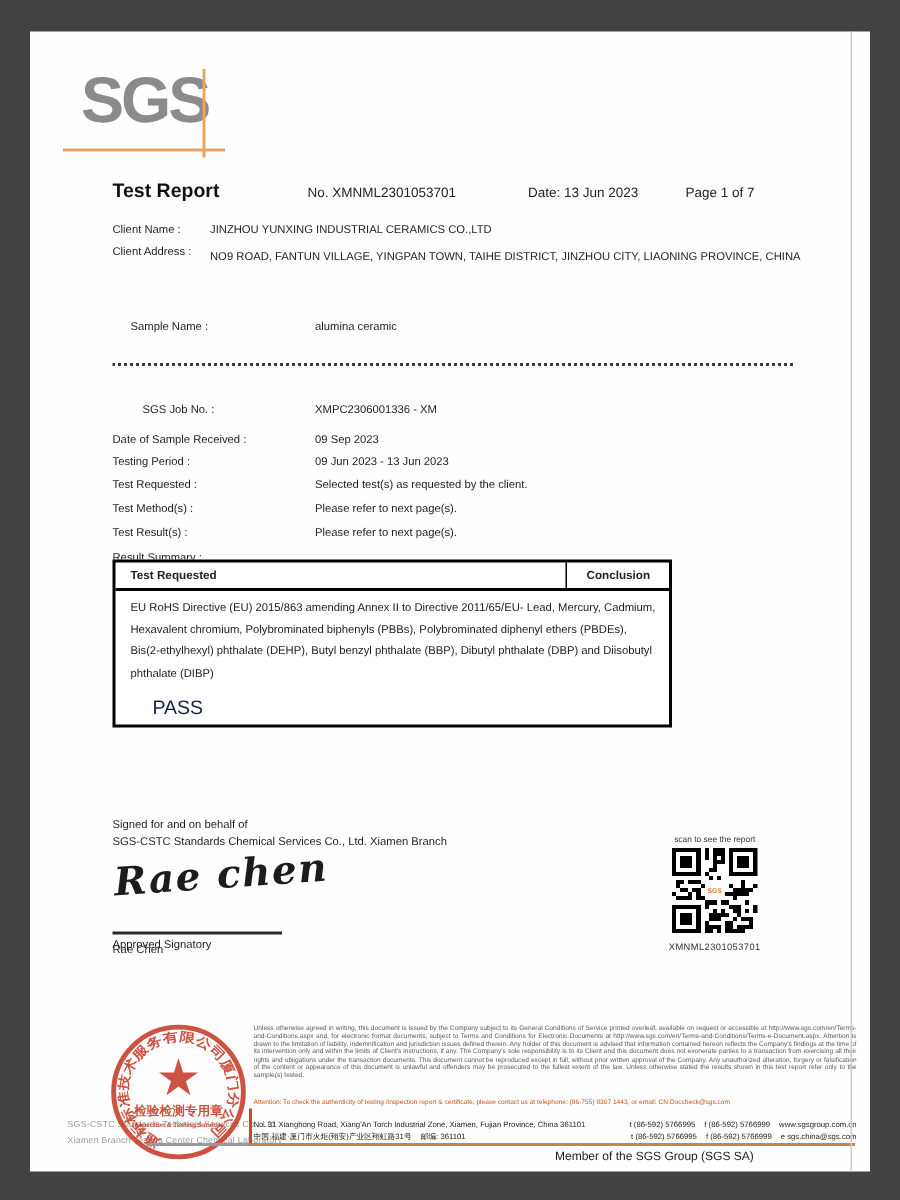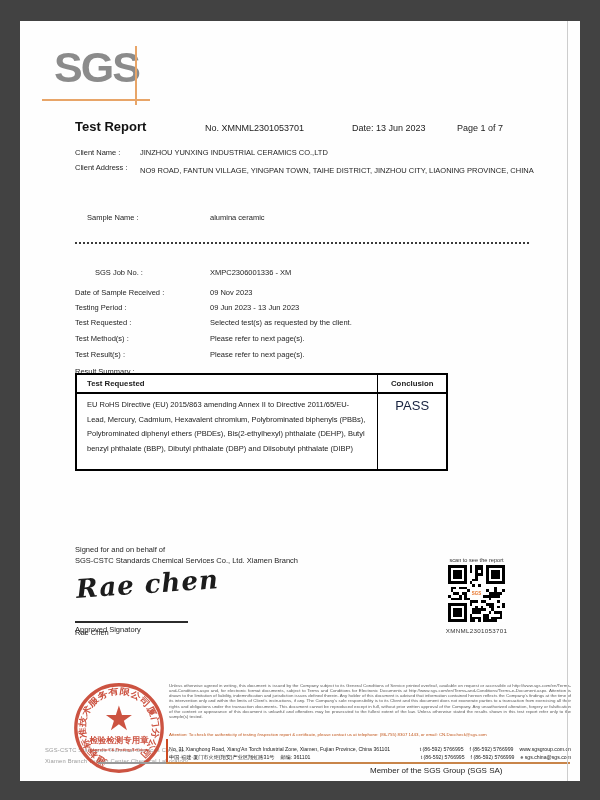--- a/index.html
+++ b/index.html
@@ -20,21 +20,21 @@
   .hdr-page  { left:437px; top:102px; font-size:9px; }
 
   .t { font-size:7.5px; color:#1e1e1e; line-height:1.25; }
   .lbl { font-size:7.5px; color:#1e1e1e; }
 
   .dashline { height:2px; background:repeating-linear-gradient(90deg,#3a3a3a 0 2px, transparent 2px 4px); }
 
   
   .rtable { left:55px; top:352px; width:373px; border:2px solid #000; background:#fff; }
   .rtable .hrow { display:flex; border-bottom:2px solid #000; }
-  .rtable .brow { display:flex; min-height:75px; }
+  .rtable .brow { display:flex; min-height:75px;flex-direction:column; }
   .rtable .c1 { width:370px; border-right:1.5px solid #000; padding:4px 8px 4px 10px; }
   .rtable .c2 { width:83px; text-align:center; padding:4px 2px; }
   .rtable .hrow .c1, .rtable .hrow .c2 { font-weight:bold; font-size:7.8px; }
   .rtable .brow .c1 { font-size:7.5px; line-height:14.6px; }
   .rtable .brow .c2 { font-size:13px; color:#16213e; }
 
   
   .sig-script { left:56px; top:548px; font-family:"DejaVu Serif", serif; font-style:italic; font-weight:bold; font-size:26px; color:#1c1c1c; transform:rotate(-4deg); letter-spacing:1px; }
   .sig-underline { left:55px; top:600px; width:113px; height:2px; background:#2b2b2b; }
 
@@ -90,21 +90,21 @@
   <div class="abs lbl" style="left:55px;top:142px;">Client Address :</div>
   <div class="abs t" style="left:120px;top:142px;width:402px;line-height:15px;">NO9 ROAD, FANTUN VILLAGE, YINGPAN TOWN, TAIHE DISTRICT, JINZHOU CITY, LIAONING PROVINCE, CHINA</div>
 
   <div class="abs lbl" style="left:55px;top:192px;margin-left:12px;">Sample Name :</div>
   <div class="abs t" style="left:190px;top:192px;">alumina ceramic</div>
   <div class="abs dashline" style="left:55px;top:221px;width:455px;"></div>
 
   <div class="abs lbl" style="left:55px;top:247px;padding-left:20px;">SGS Job No. :</div>
   <div class="abs t" style="left:190px;top:247px;">XMPC2306001336 - XM</div>
   <div class="abs lbl" style="left:55px;top:267px;">Date of Sample Received :</div>
-  <div class="abs t" style="left:190px;top:267px;">09 Nov 2023</div>
+  <div class="abs t" style="left:190px;top:267px;">09 Sep 2023</div>
   <div class="abs lbl" style="left:55px;top:282px;">Testing Period :</div>
   <div class="abs t" style="left:190px;top:282px;">09 Jun 2023 - 13 Jun 2023</div>
   <div class="abs lbl" style="left:55px;top:297px;">Test Requested :</div>
   <div class="abs t" style="left:190px;top:297px;">Selected test(s) as requested by the client.</div>
   <div class="abs lbl" style="left:55px;top:313px;">Test Method(s) :</div>
   <div class="abs t" style="left:190px;top:313px;">Please refer to next page(s).</div>
   <div class="abs lbl" style="left:55px;top:329px;">Test Result(s) :</div>
   <div class="abs t" style="left:190px;top:329px;">Please refer to next page(s).</div>
 
   <div class="abs lbl" style="left:55px;top:346px;">Result Summary :</div>

